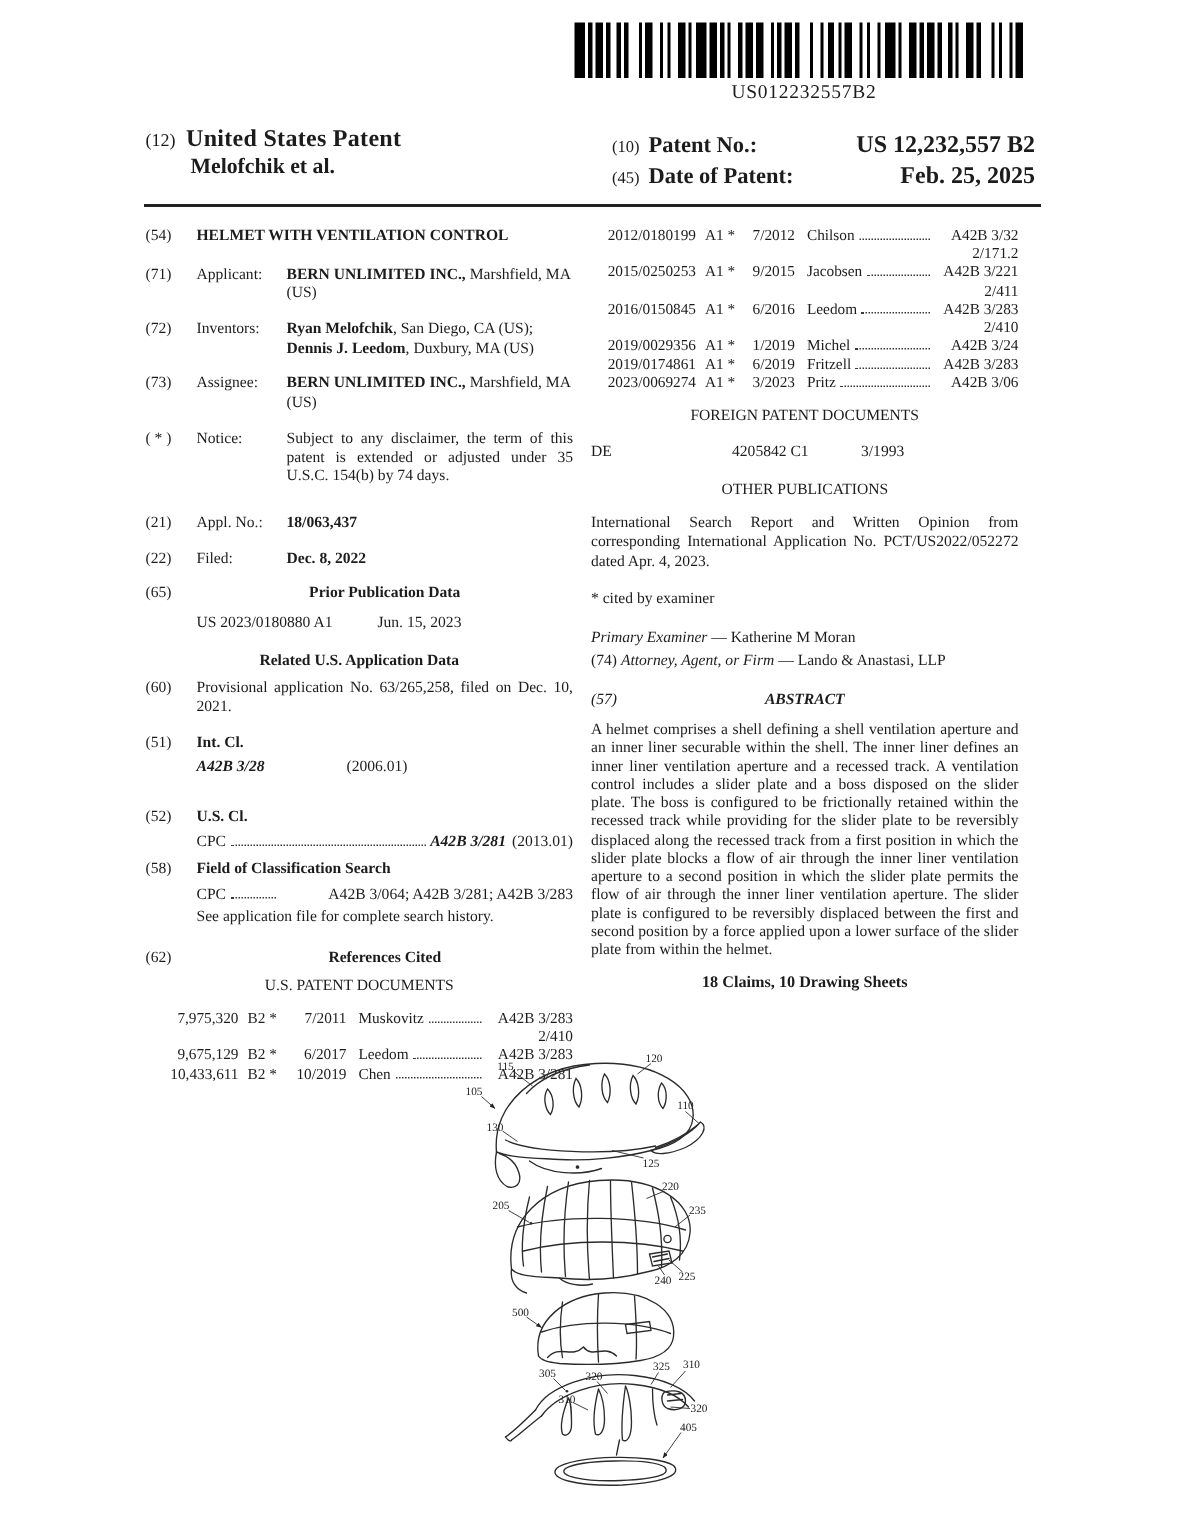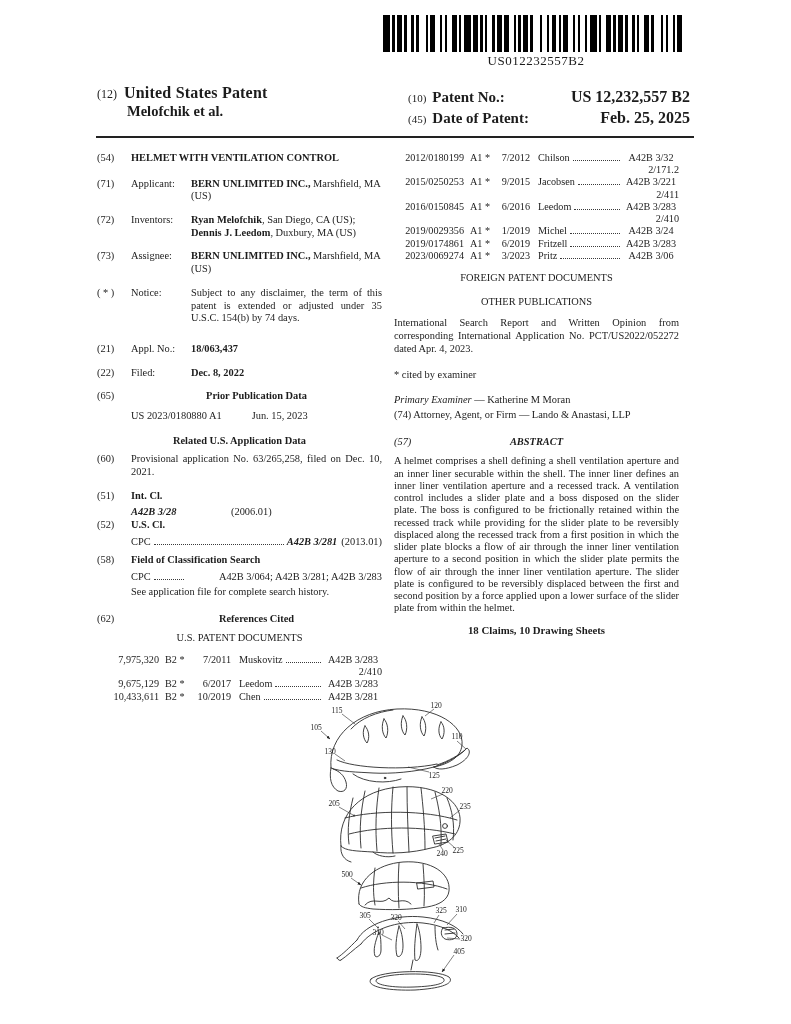--- a/index.html
+++ b/index.html
@@ -30,34 +30,34 @@
   .center{text-align:center;}
   .just{text-align:justify;}
   .field{display:grid;grid-template-columns:34px 1fr;margin-bottom:11px;}
   .fnum{white-space:nowrap;}
   .lv{display:grid;grid-template-columns:60px 1fr;}
   .mb13{margin-bottom:13px;} .mb18{margin-bottom:18px;} .mb7{margin-bottom:7px;}
   .mb6{margin-bottom:6px;} .mb4{margin-bottom:4px;}
   .publine{display:flex;padding-left:34px;margin-bottom:12px;}
   .publine span:last-child{margin-left:30px;}
   .indent34{padding-left:34px;}
-  .classline{display:grid;grid-template-columns:100px 1fr;padding-left:34px;margin-bottom:0;font-family:Liberation Serif, serif;}
+  .classline{display:grid;grid-template-columns:100px 1fr;padding-left:34px;margin-bottom:20px;font-family:Liberation Serif, serif;}
   .cpcline{display:flex;align-items:baseline;padding-left:34px;margin-bottom:6px;}
   .leader{flex:1;border-bottom:1.2px dotted #3a3a3a;margin:0 3px 2px 3px;min-width:8px;}
   .leader-fixed{width:30px;flex:none;border-bottom:1.2px dotted #3a3a3a;margin:0 3px 2px 3px;}
   .fillright{flex:1;text-align:right;}
   
   .ref-table{font-size:10.2px;}
   .ref-row{display:grid;grid-template-columns:64px 30px 42px 1fr 58px;line-height:1.2;}
   .right-table .ref-row{grid-template-columns:72px 28px 38px 1fr 56px;}
   .rnum{text-align:right;padding-right:2px;}
   .rkind{padding-left:4px;}
   .rdate{text-align:right;padding-right:2px;}
   .rname{display:flex;align-items:baseline;padding-left:6px;overflow:hidden;}
-  .rclass{text-align:center;white-space:nowrap;}
+  .rclass{text-align:right;white-space:nowrap;}
   .ref-cont{text-align:right;line-height:1.2;}
   .foreign-row{display:grid;grid-template-columns:94px 86px 1fr;margin-bottom:13px;}
   .abstract-head{display:flex;margin:14px 0 7px 0;font-style:italic;}
   .fnum57{width:34px;}
   .flexfill{flex:1;text-align:center;margin-right:34px;}
   .abstract-text{line-height:1.18;}
   .claims{margin-top:9px;font-size:10.8px;}
   
   .figure-wrap{position:absolute;left:295px;top:698px;width:210px;height:312px;}
   .fig-label{font-size:7.5px;fill:#222;font-family:"Liberation Serif",serif;}
@@ -399,28 +399,33 @@
           <span class="rname">
             <span>Pritz</span>
             <span class="leader"></span>
           </span>
           <span class="rclass">A42B 3/06</span>
         </div>
 
       </div>
 
     <div class="center" style="margin-bottom:11px;">FOREIGN PATENT DOCUMENTS</div>
+    <div class="foreign-row">
+      <span>DE</span>
+      <span>4205842 C1</span>
+      <span>3/1993</span>
+    </div>
 
     <div class="center" style="margin-bottom:9px;">OTHER PUBLICATIONS</div>
     <div class="just" style="margin-bottom:13px;">International Search Report and Written Opinion from corresponding International Application No. PCT/US2022/052272 dated Apr. 4, 2023.</div>
 
     <div style="margin-bottom:13px;">* cited by examiner</div>
 
     <div style="margin-bottom:2px;"><span style="font-style: italic;">Primary Examiner</span><span> — Katherine M Moran</span></div>
-    <div><span>(74) </span><span style="">Attorney, Agent, or Firm</span><span> — Lando &amp; Anastasi, LLP</span></div>
+    <div><span>(74) </span><span style="font-style: italic;">Attorney, Agent, or Firm</span><span> — Lando &amp; Anastasi, LLP</span></div>
 
     <div class="abstract-head">
       <span class="fnum57">(57)</span>
       <span class="bold flexfill">ABSTRACT</span>
     </div>
     <div class="just abstract-text">A helmet comprises a shell defining a shell ventilation aperture and an inner liner securable within the shell. The inner liner defines an inner liner ventilation aperture and a recessed track. A ventilation control includes a slider plate and a boss disposed on the slider plate. The boss is configured to be frictionally retained within the recessed track while providing for the slider plate to be reversibly displaced along the recessed track from a first position in which the slider plate blocks a flow of air through the inner liner ventilation aperture to a second position in which the slider plate permits the flow of air through the inner liner ventilation aperture. The slider plate is configured to be reversibly displaced between the first and second position by a force applied upon a lower surface of the slider plate from within the helmet.</div>
 
     <div class="center bold claims">18 Claims, 10 Drawing Sheets</div>
   </div>
 

